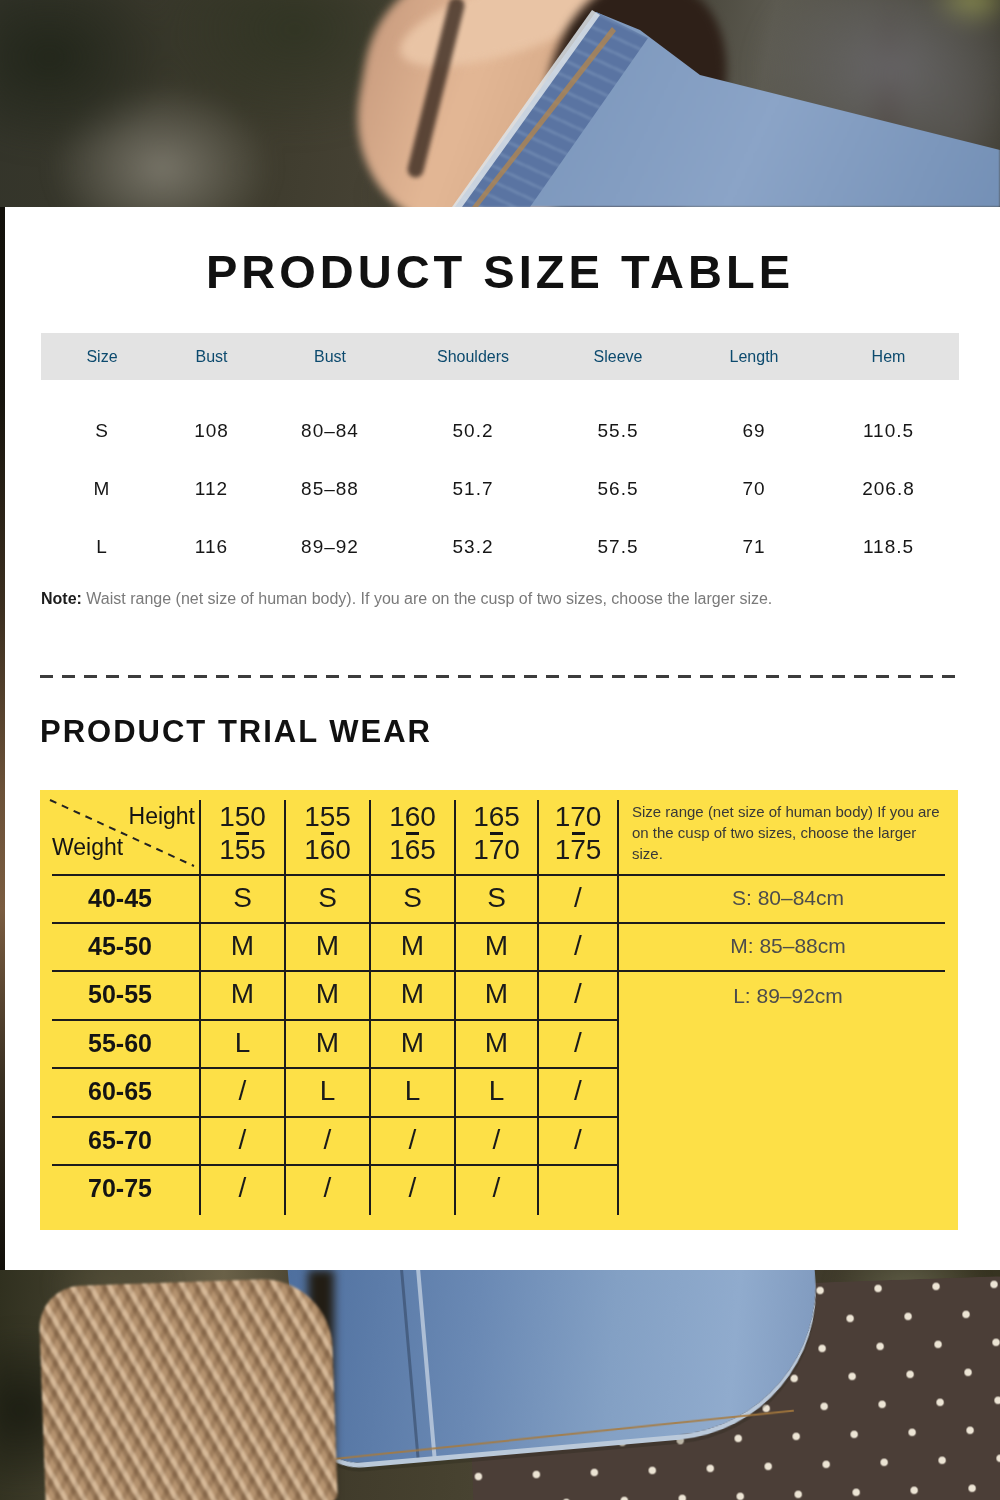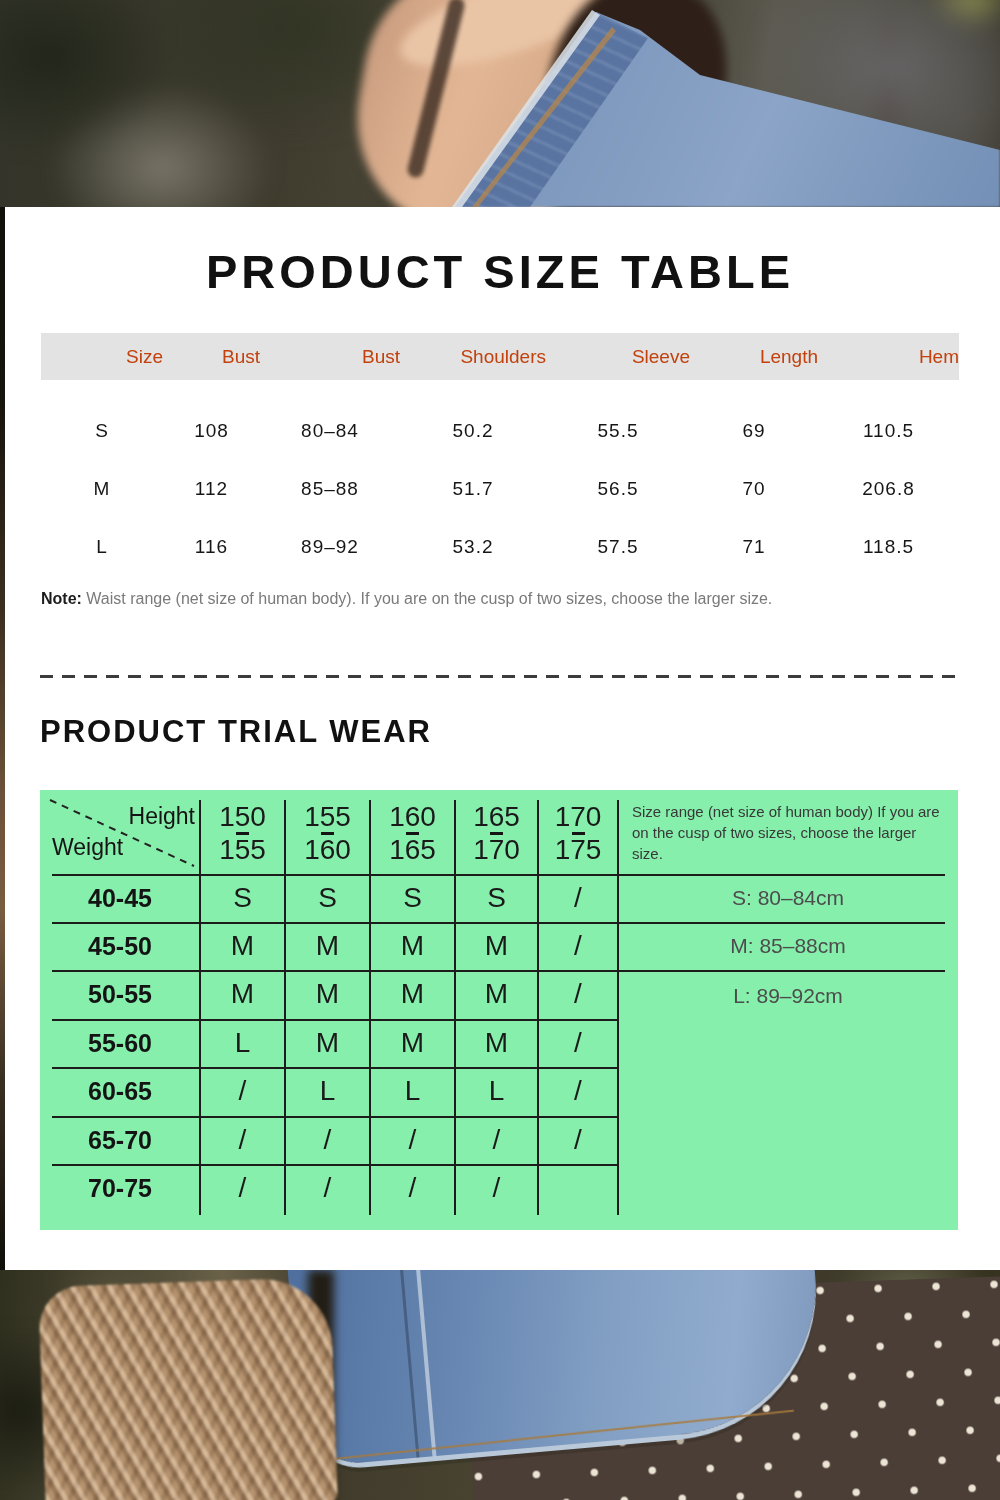--- a/index.html
+++ b/index.html
@@ -48,31 +48,31 @@
     background:linear-gradient(#12100a 0%,#17140d 18%,#3c2f20 38%,#6b5138 55%,#7a5c40 66%,#3a3022 82%,#100e09 100%);}
 
   .h1-title{position:absolute;left:0;top:244px;width:1000px;text-align:center;margin:0;
     font-size:47px;font-weight:bold;letter-spacing:4px;color:#111;}
   .h2-title{position:absolute;left:40px;top:714px;margin:0;
     font-size:31px;font-weight:bold;letter-spacing:2px;color:#111;}
 
   
   .st-grid{display:grid;grid-template-columns:122px 97px 140px 146px 144px 128px 141px;align-items:center;}
   .st-head{position:absolute;left:41px;top:333px;width:918px;height:47px;background:#e3e3e3;}
-  .st-head .cell{font-size:19px;color:#c2410c;text-align:right;}
+  .st-head .cell{font-size:16px;color:#0c4a6e;text-align:center;}
   .st-row{position:absolute;left:41px;width:918px;height:48px;}
   .st-row .cell{font-size:19px;letter-spacing:1px;color:#161616;text-align:center;}
 
   .note-line{position:absolute;left:41px;width:900px;margin:0;font-size:16px;color:#7a7a7a;}
   .note-line b{color:#1c1c1c;}
   .dashes{position:absolute;left:40px;top:675px;width:918px;height:3px;
     background:repeating-linear-gradient(90deg,#3c3c3c 0 13px,transparent 13px 22px);}
 
   
-  .trial{position:absolute;left:40px;top:790px;width:918px;height:440px;background:#86efac;}
+  .trial{position:absolute;left:40px;top:790px;width:918px;height:440px;background:#fde047;}
   .tl{position:absolute;background:#1c1c1c;}
   .t-cell{position:absolute;text-align:center;font-size:28px;color:#1a1a1a;line-height:48px;height:48px;}
   .t-label{position:absolute;text-align:center;font-size:25px;font-weight:700;color:#141414;line-height:48px;height:48px;left:0;width:160px;}
   .hcol{position:absolute;top:6px;height:74px;display:flex;flex-direction:column;align-items:center;justify-content:center;}
   .hcol span{font-size:28px;line-height:26px;color:#1a1a1a;}
   .hdash{width:13px;height:3px;background:#141414;margin:2px 0;}
   .corner-height{position:absolute;left:70px;top:13px;width:85px;text-align:right;font-size:23px;color:#141414;}
   .corner-weight{position:absolute;left:12px;top:44px;width:95px;text-align:left;font-size:23px;color:#141414;}
   .t-note{position:absolute;left:592px;top:11px;width:312px;font-size:15px;line-height:21px;color:#383838;text-align:left;}
   .t-range{position:absolute;left:578px;width:340px;text-align:center;font-size:21px;color:#4c4c4c;line-height:48px;height:48px;}

